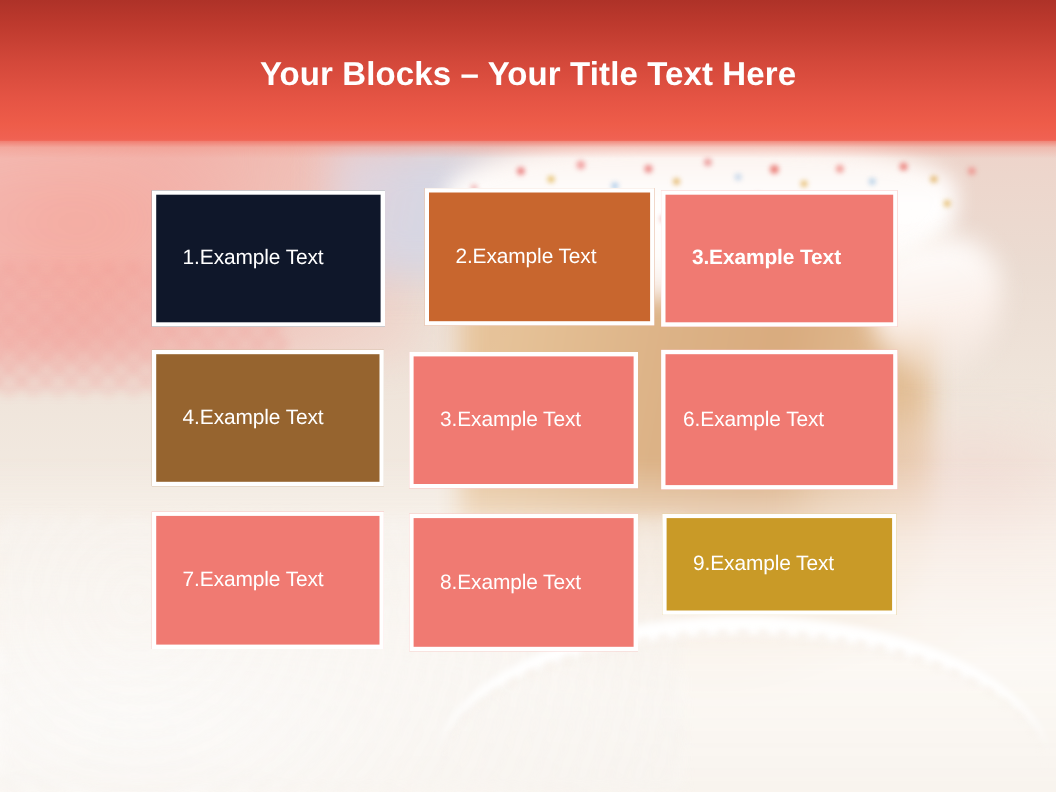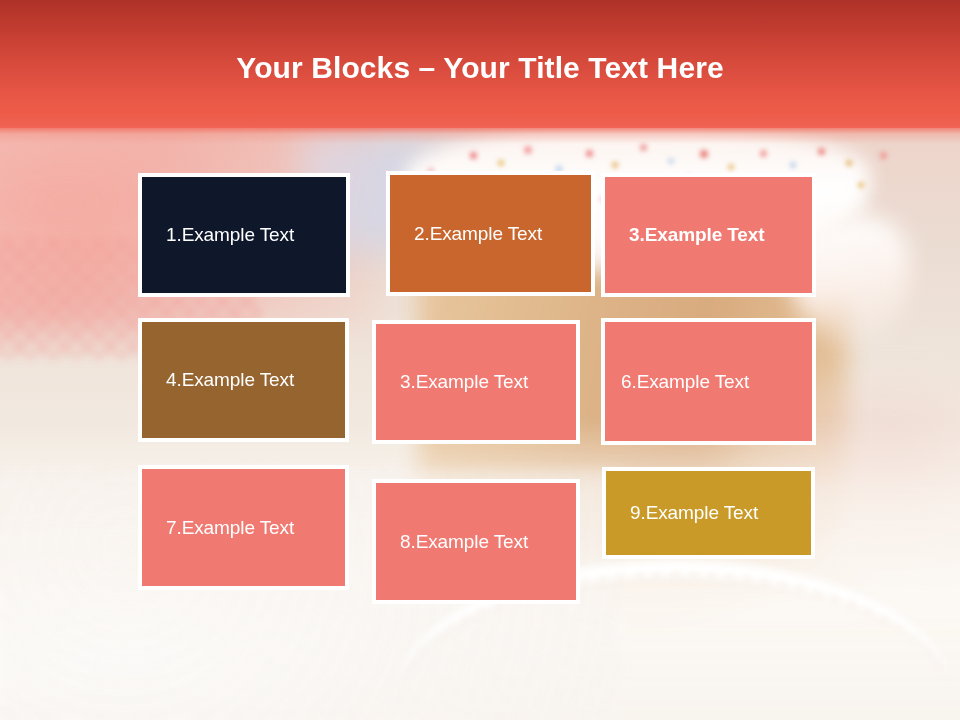--- a/index.html
+++ b/index.html
@@ -254,21 +254,21 @@
   
   .b1 { top: 1px;   height: 124px; left: 0px;   width: 212px; }
   .b2 { top: -1px;  height: 125px; left: 248px; width: 209px; }
   .b3 { top: 1px;   height: 124px; left: 463px; width: 215px; font-weight: bold; }
 
   .b4 { top: 146px; height: 124px; left: 0px;   width: 211px; }
   .b5 { top: 148px; height: 124px; left: 234px; width: 208px; }
   .b6 { top: 146px; height: 127px; left: 463px; width: 215px; }
 
   .b7 { top: 293px; height: 125px; left: 0px;   width: 211px; }
-  .b8 { top: 295px; height: 125px; left: 234px; width: 208px; margin-top: 12px; }
+  .b8 { top: 295px; height: 125px; left: 234px; width: 208px; }
   .b9 { top: 295px; height: 92px; left: 464px; width: 213px; }
 </style>
 </head>
 <body>
 
 <div id="slide">
 
   <div class="bg-photo">
     <div class="bg-base"></div>
     <div class="bg-glow-left"></div>

